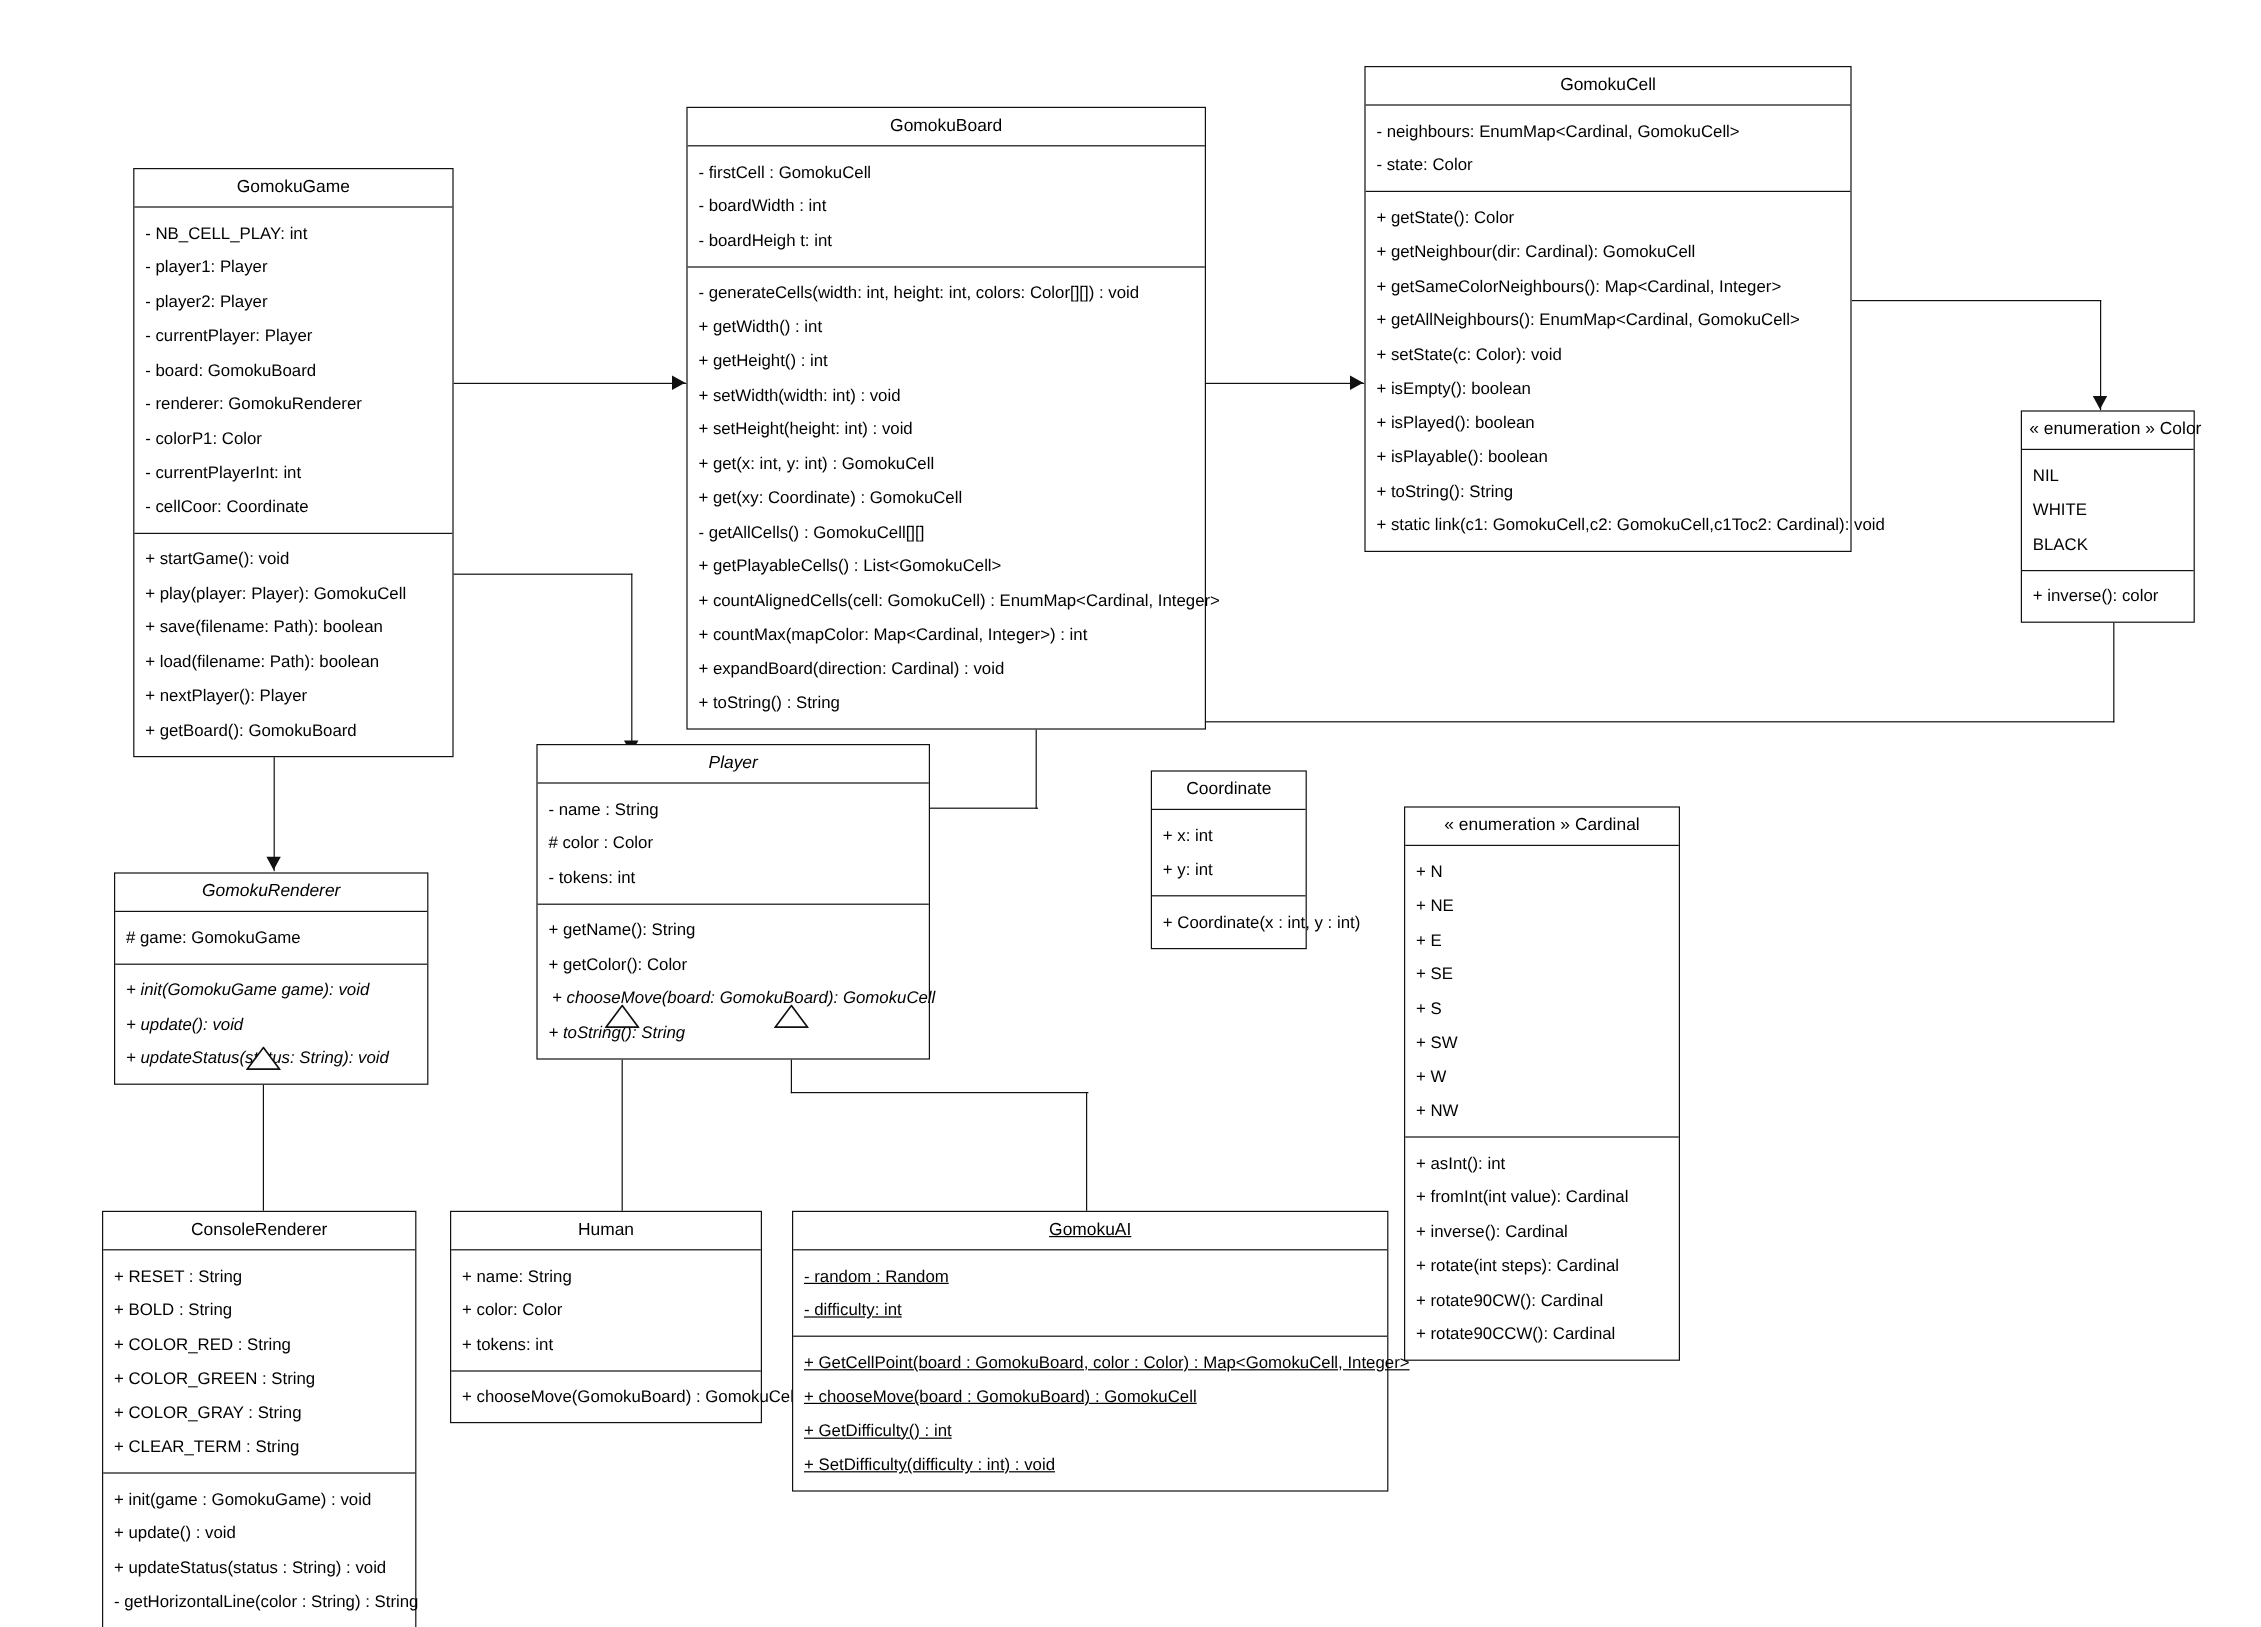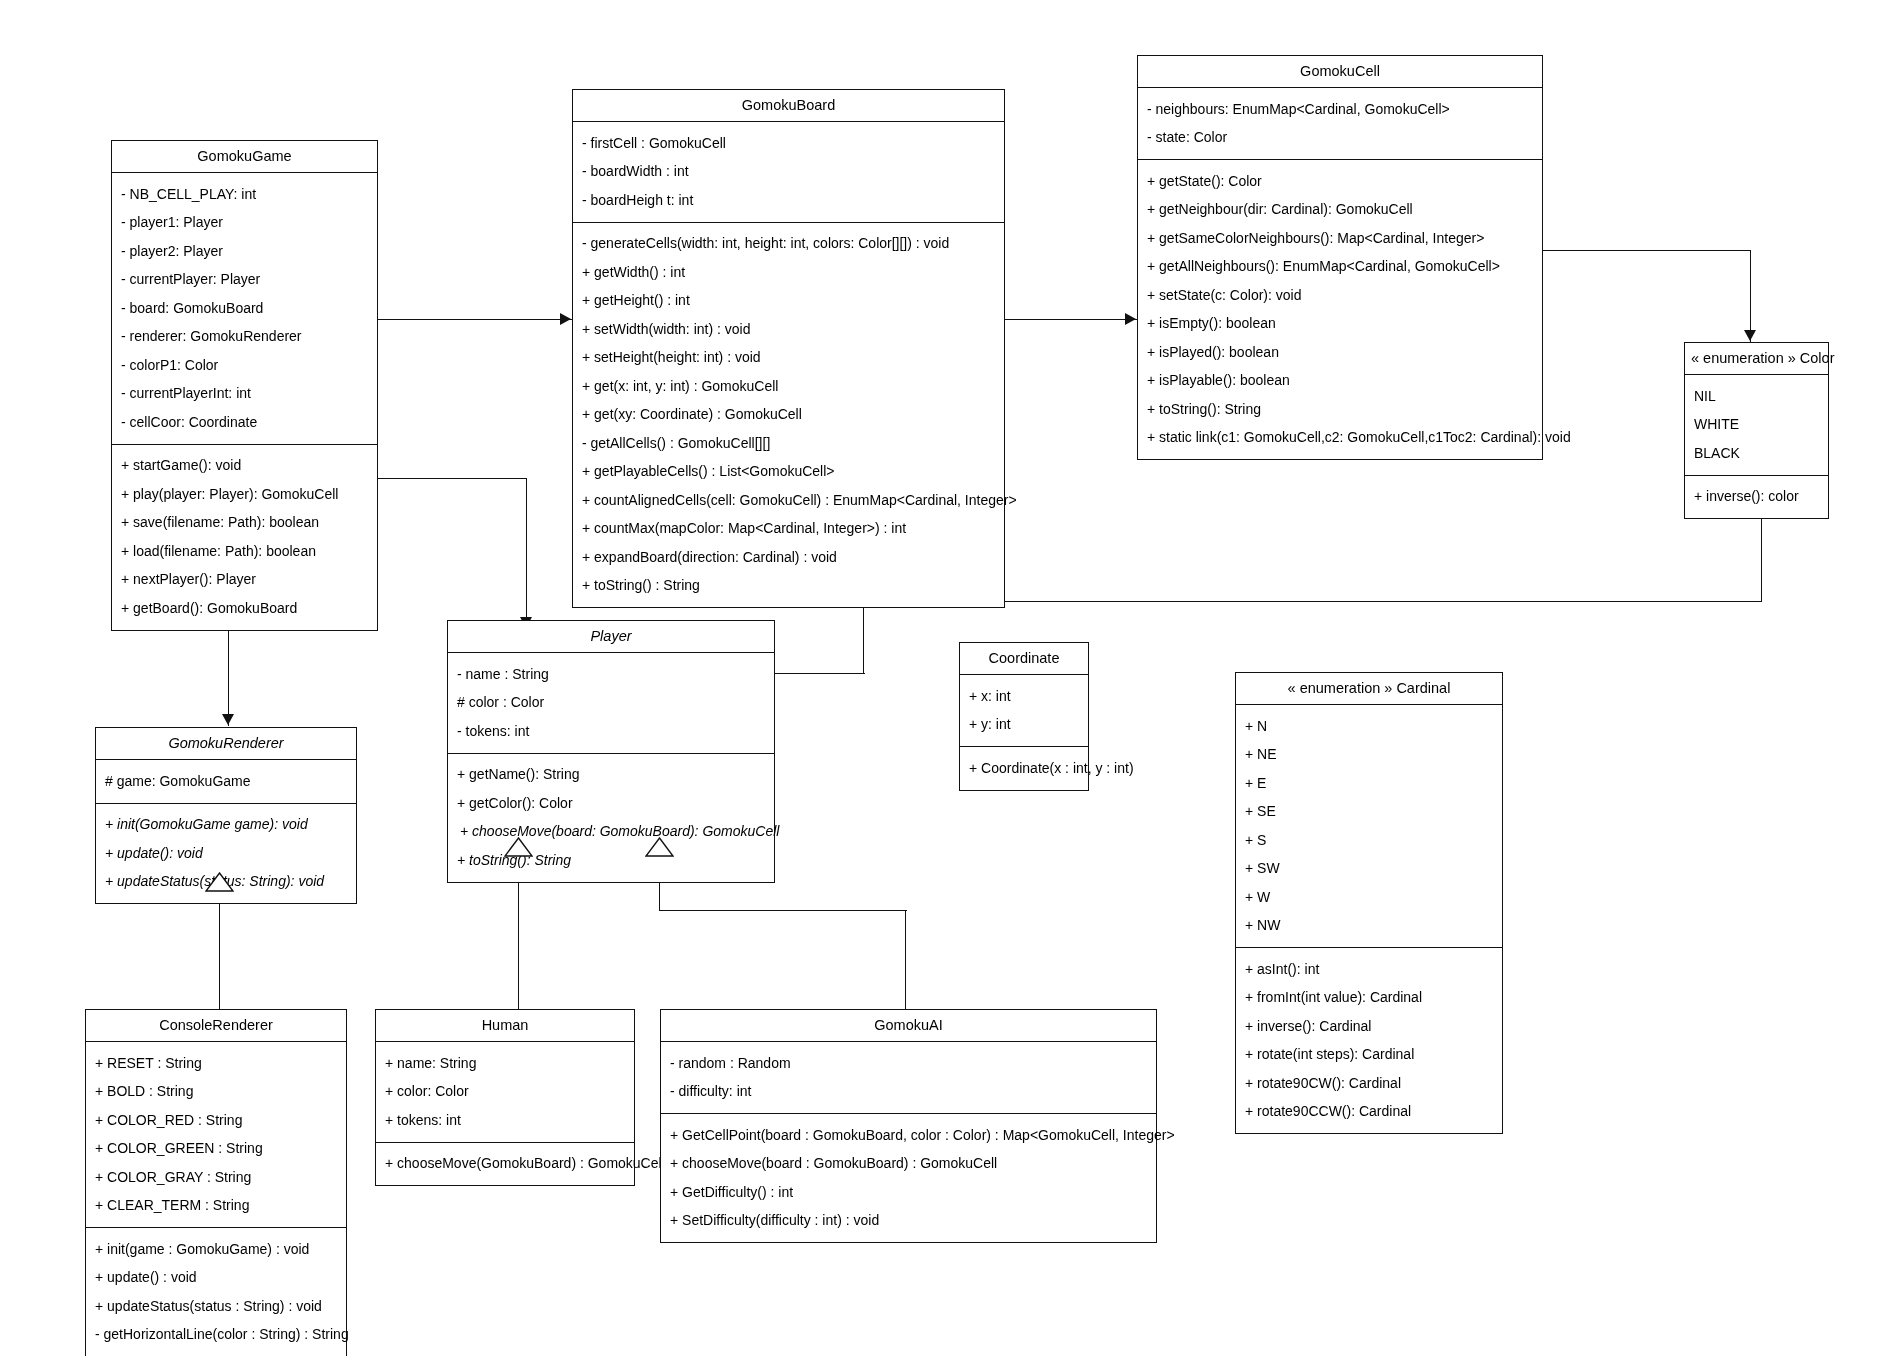--- a/index.html
+++ b/index.html
@@ -206,21 +206,21 @@
     <div class="uml-section">
       <div class="uml-row">NIL</div>
       <div class="uml-row">WHITE</div>
       <div class="uml-row">BLACK</div>
     </div>
     <div class="uml-section">
       <div class="uml-row">+ inverse(): color</div>
     </div>
   </div>
 
-  <div class="uml-class" style="left:1235px; top:672px; width:268px;">
+  <div class="uml-class" style="left:1170px; top:672px; width:230px;">
     <div class="uml-title">« enumeration » Cardinal</div>
     <div class="uml-section">
       <div class="uml-row">+ N</div>
       <div class="uml-row">+ NE</div>
       <div class="uml-row">+ E</div>
       <div class="uml-row">+ SE</div>
       <div class="uml-row">+ S</div>
       <div class="uml-row">+ SW</div>
       <div class="uml-row">+ W</div>
       <div class="uml-row">+ NW</div>
@@ -296,21 +296,21 @@
     <div class="uml-section">
       <div class="uml-row">+ name: String</div>
       <div class="uml-row">+ color: Color</div>
       <div class="uml-row">+ tokens: int</div>
     </div>
     <div class="uml-section">
       <div class="uml-row">+ chooseMove(GomokuBoard) : GomokuCell</div>
     </div>
   </div>
 
-  <div class="uml-class" style="left:660px; top:1009px; width:497px;">
+  <div class="uml-class" style="left:660px; top:1009px; width:497px;text-decoration:underline;">
     <div class="uml-title">GomokuAI</div>
     <div class="uml-section">
       <div class="uml-row">- random : Random</div>
       <div class="uml-row">- difficulty: int</div>
     </div>
     <div class="uml-section">
       <div class="uml-row">+ GetCellPoint(board : GomokuBoard, color : Color) : Map&lt;GomokuCell, Integer&gt;</div>
       <div class="uml-row">+ chooseMove(board : GomokuBoard) : GomokuCell</div>
       <div class="uml-row">+ GetDifficulty() : int</div>
       <div class="uml-row">+ SetDifficulty(difficulty : int) : void</div>

